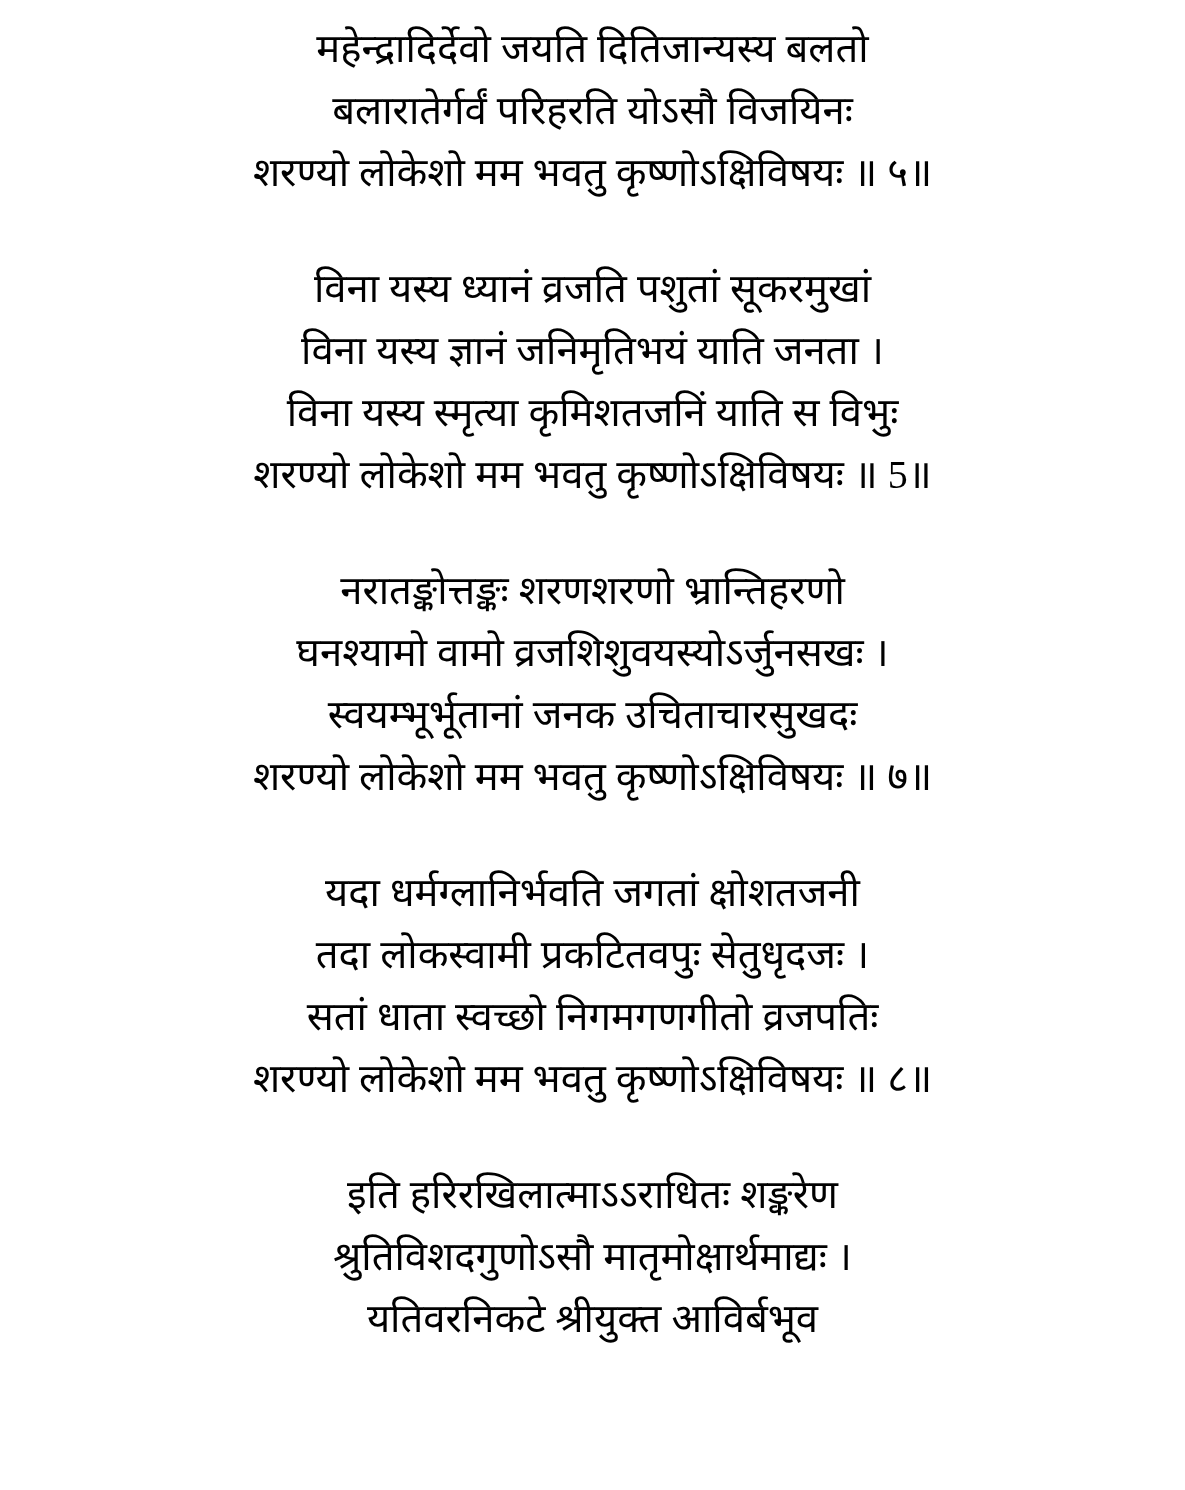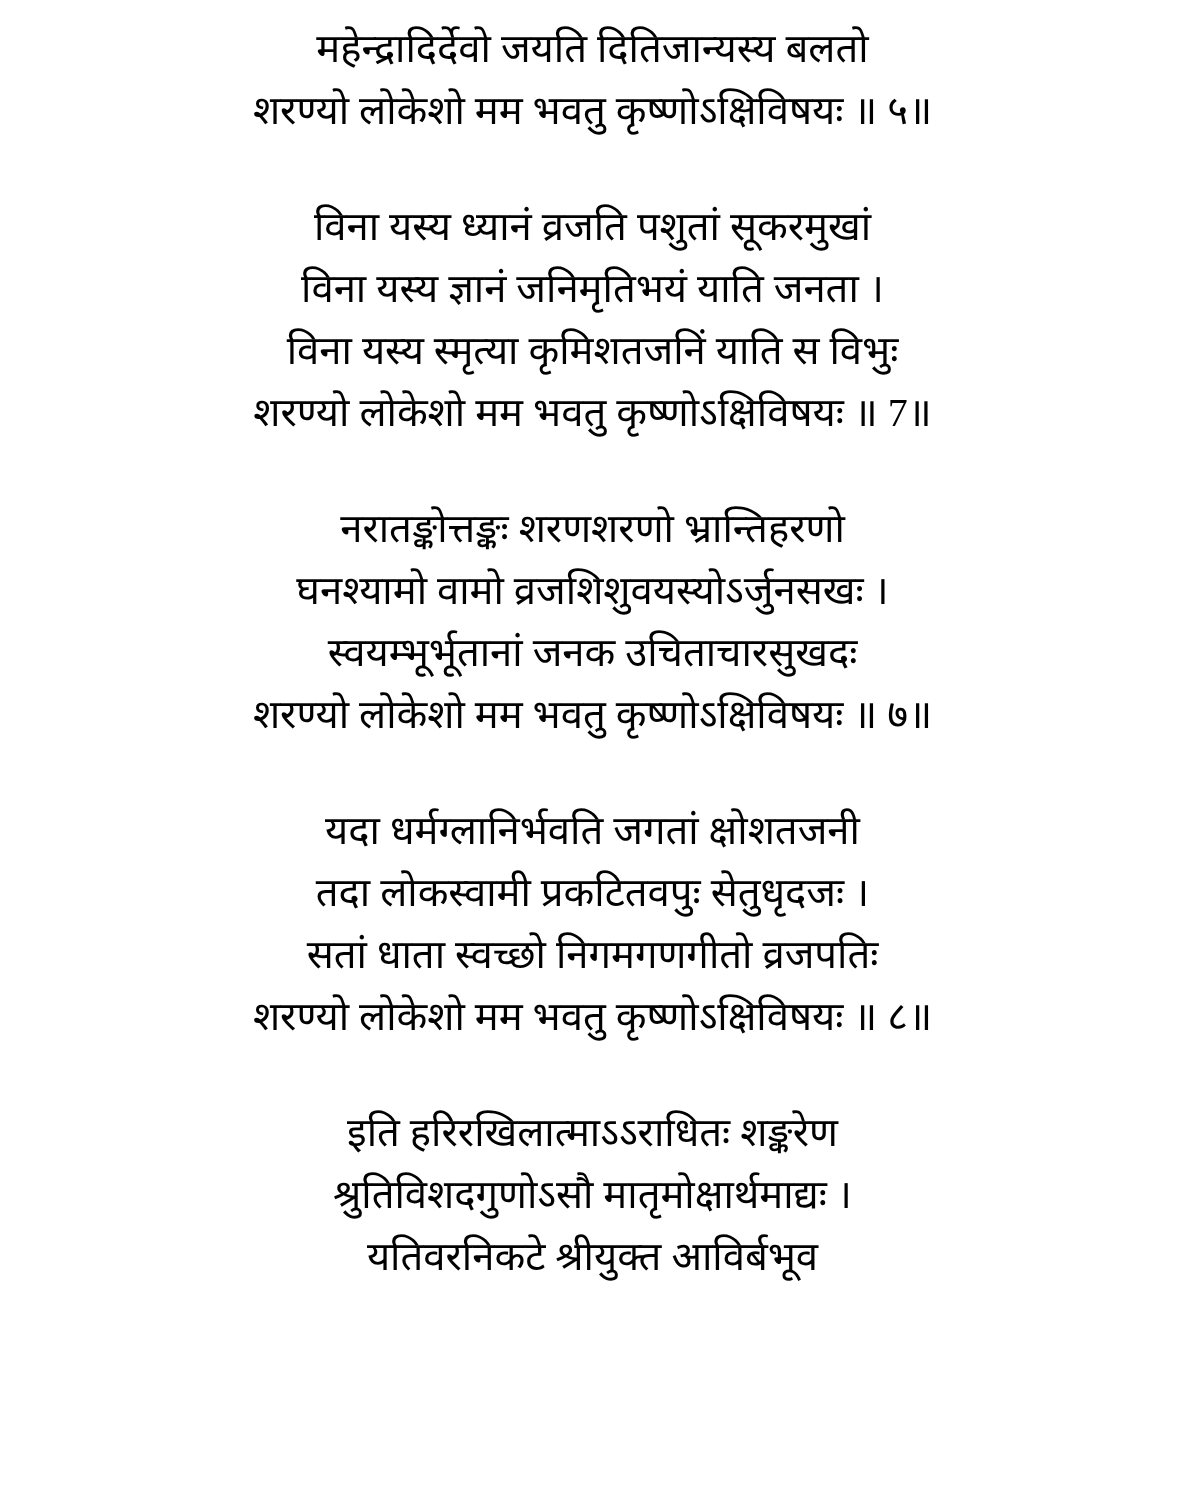--- a/index.html
+++ b/index.html
@@ -32,28 +32,29 @@
   }
 </style>
 </head>
 <body>
 
 <div class="page">
   <div class="content">
 
     <div class="stanza">
       <p class="verse-line">महेन्द्रादिर्देवो जयति दितिजान्यस्य बलतो</p>
+      <p class="verse-line">बलारातेर्गर्वं परिहरति योऽसौ विजयिनः</p>
       <p class="verse-line">शरण्यो लोकेशो मम भवतु कृष्णोऽक्षिविषयः ॥ ५॥</p>
     </div>
 
     <div class="stanza">
       <p class="verse-line">विना यस्य ध्यानं व्रजति पशुतां सूकरमुखां</p>
       <p class="verse-line">विना यस्य ज्ञानं जनिमृतिभयं याति जनता ।</p>
       <p class="verse-line">विना यस्य स्मृत्या कृमिशतजनिं याति स विभुः</p>
-      <p class="verse-line">शरण्यो लोकेशो मम भवतु कृष्णोऽक्षिविषयः ॥ 7॥</p>
+      <p class="verse-line">शरण्यो लोकेशो मम भवतु कृष्णोऽक्षिविषयः ॥ 5॥</p>
     </div>
 
     <div class="stanza">
       <p class="verse-line">नरातङ्कोत्तङ्कः शरणशरणो भ्रान्तिहरणो</p>
       <p class="verse-line">घनश्यामो वामो व्रजशिशुवयस्योऽर्जुनसखः ।</p>
       <p class="verse-line">स्वयम्भूर्भूतानां जनक उचिताचारसुखदः</p>
       <p class="verse-line">शरण्यो लोकेशो मम भवतु कृष्णोऽक्षिविषयः ॥ ७॥</p>
     </div>
 
     <div class="stanza">

